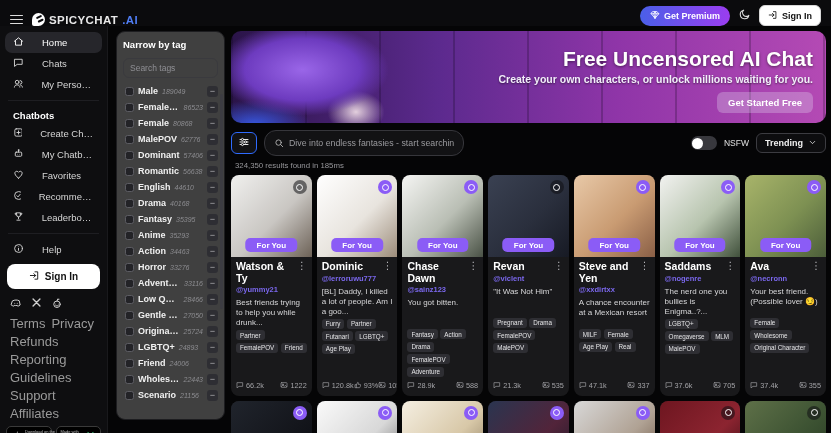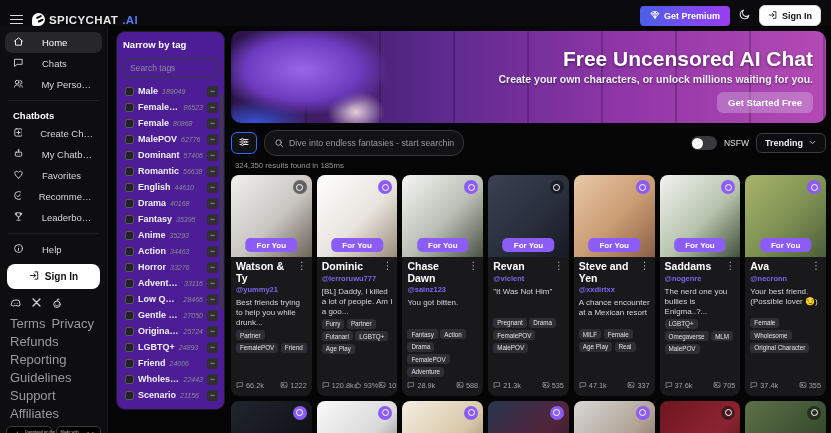--- a/index.html
+++ b/index.html
@@ -9,21 +9,21 @@
   
   .topbar { height:26px; flex:0 0 26px; background:#0b0b0d; display:flex; align-items:flex-end; justify-content:space-between; padding:0 10px; }
   .tb-left { display:flex; align-items:center; gap:9px; }
   .hamburger { width:13px; display:flex; flex-direction:column; gap:2.5px; cursor:pointer; }
   .hamburger i { height:1.6px; background:#dcdcdc; border-radius:1px; }
   .logo { display:flex; align-items:center; gap:4px; font-weight:bold; font-size:11.5px; letter-spacing:.4px; }
   .logo-mark { width:13px; height:13px; background:#fff; border-radius:50% 50% 50% 2px; position:relative; }
   .logo-mark::after { content:""; position:absolute; left:3.5px; top:3px; width:6px; height:2px; background:#0b0b0d; border-radius:1px; transform:rotate(-25deg); box-shadow:0 4px 0 #0b0b0d; }
   .logo .ai { color:#4f7df3; }
   .tb-right { display:flex; align-items:center; gap:8px; }
-  .btn-premium { display:flex; align-items:center; gap:4px; border:none; cursor:pointer; color:#fff; font-weight:bold; font-size:9px; padding:4px 10px; border-radius:4px; background:linear-gradient(90deg,#4a5fe8,#9b3df0); }
+  .btn-premium { display:flex; align-items:center; gap:4px; border:none; cursor:pointer; color:#fff; font-weight:bold; font-size:9px; padding:4px 10px; border-radius:10px; background:linear-gradient(90deg,#4a5fe8,#9b3df0); }
   .btn-moon { background:none; border:none; color:#e0e0e0; cursor:pointer; display:flex; }
   .btn-signin-top { display:flex; align-items:center; gap:4px; background:#fff; color:#111; font-weight:bold; font-size:9px; border:1px solid #d8d8d8; border-radius:6px; padding:3.5px 8px; cursor:pointer; }
 
   .body { flex:1; display:flex; min-height:0; }
 
   
   .sidebar { width:108px; flex:0 0 108px; background:#0e0e10; border-right:1px solid #19191c; display:flex; flex-direction:column; padding:6px 0 4px; font-size:9.5px; }
   .nav-item { display:flex; align-items:center; gap:18px; padding:4px 8px; margin:0 5px; border-radius:7px; color:#d6d6d6; cursor:pointer; white-space:nowrap; }
   .nav-item.active { background:#26262b; color:#fff; }
   .nav-item svg { flex:0 0 auto; }
@@ -38,21 +38,21 @@
   .foot-links a { color:#9a9a9a; font-size:13px; text-decoration:none; cursor:pointer; }
   .store-badges { display:flex; gap:4px; padding:0 6px 2px; }
   .store-badge { flex:1; display:flex; align-items:center; gap:3px; background:#000; border:1px solid #3a3a3a; border-radius:5px; padding:2px 4px; cursor:pointer; min-width:0; }
   .store-badge .txt { display:flex; flex-direction:column; min-width:0; }
   .store-badge .small { font-size:4px; color:#bdbdbd; white-space:nowrap; }
   .store-badge .big { font-size:8px; font-weight:bold; color:#fff; white-space:nowrap; }
   .android-ic { color:#3ddc84; }
 
   
   .tagcol { width:117px; flex:0 0 117px; padding:5px 0 0 8px; }
-  .tagpanel { background:#4c1d95; border:1px solid #1d1d20; border-radius:9px; padding:7px 6px 6px; position:relative; }
+  .tagpanel { background:#404040; border:1px solid #1d1d20; border-radius:9px; padding:7px 6px 16px; position:relative; }
   .tagpanel h2 { font-size:9.5px; color:#fff; margin-bottom:7px; }
   .tag-search { width:100%; background:transparent; border:1px solid #3a3a3e; border-radius:6px; color:#ddd; font-size:8.5px; padding:4px 6px; margin-bottom:5px; font-family:"Liberation Sans",sans-serif; }
   .tag-search::placeholder { color:#8f8f94; }
   .tag-row { display:flex; align-items:center; gap:4px; padding:2.5px 0 2.5px 2px; cursor:pointer; }
   .tag-cb { width:9px; height:9px; flex:0 0 9px; border:1px solid #5c5c62; border-radius:2.5px; background:#232327; }
   .tag-label { font-size:9px; font-weight:bold; color:#f0f0f0; white-space:nowrap; overflow:hidden; text-overflow:ellipsis; }
   .tag-count { font-size:7px; font-style:italic; color:#8c8c90; white-space:nowrap; }
   .tag-minus { margin-left:auto; width:11px; height:11px; flex:0 0 11px; border-radius:3px; background:#2e2e33; color:#b6b6ba; font-size:9px; line-height:10px; text-align:center; cursor:pointer; }
   .tag-scrollbar { position:absolute; right:1.5px; top:62px; width:3px; height:215px; background:#3c3c42; border-radius:2px; }
 

